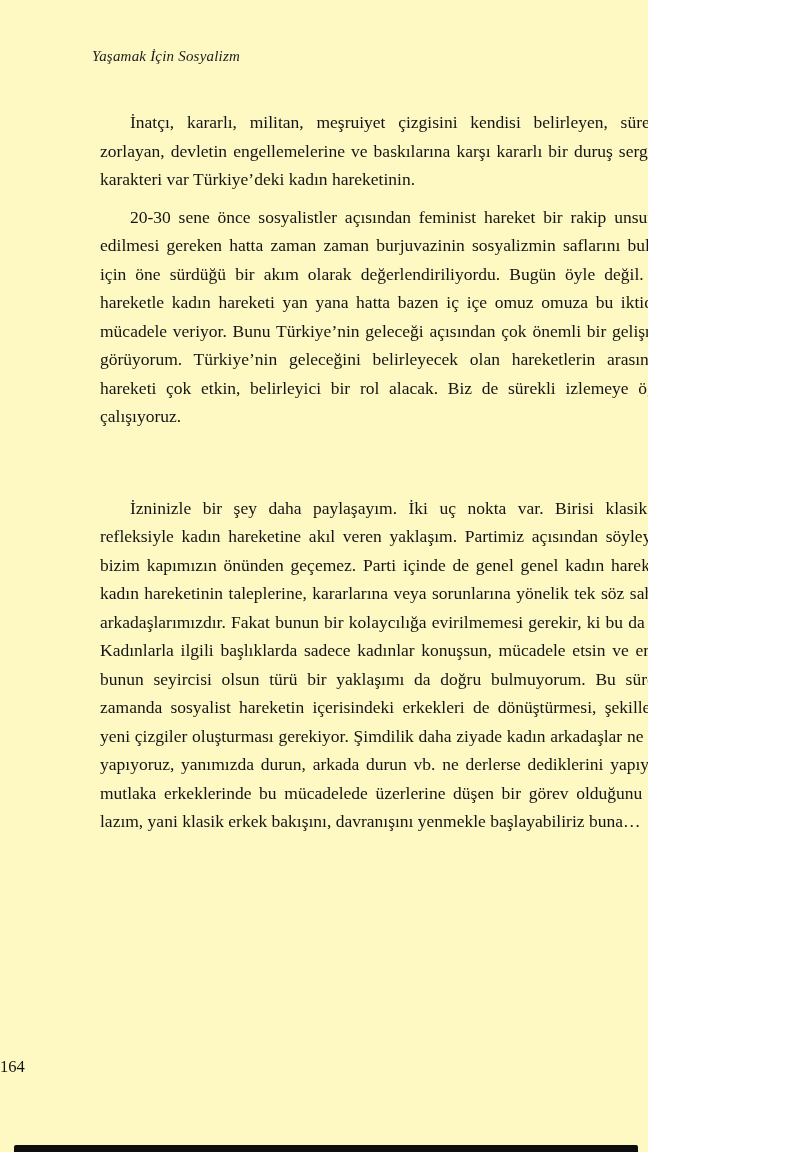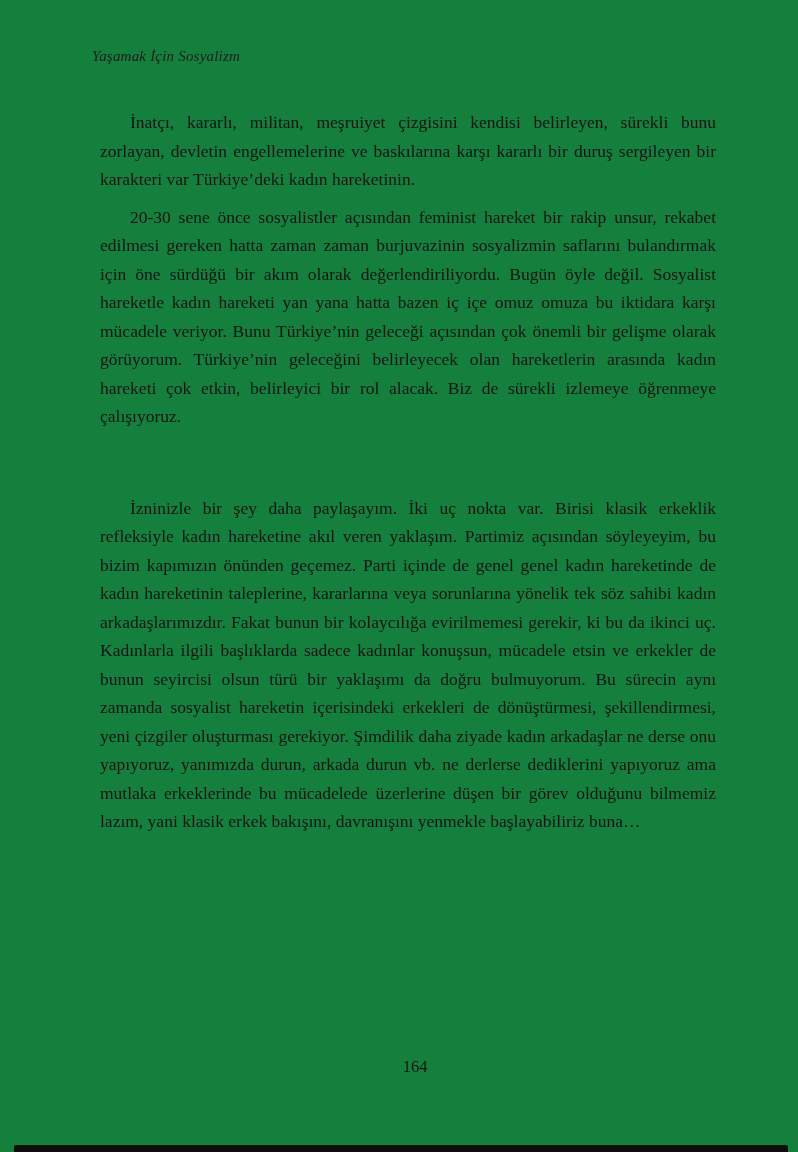--- a/index.html
+++ b/index.html
@@ -2,23 +2,23 @@
 <html><head>
 <meta charset="utf-8">
 <style>
   html, body {
     margin: 0;
     padding: 0;
     background: #ffffff;
   }
   .page {
     position: relative;
-    width: 798px;
+    width: 648px;
     height: 1152px;
-    background: #15803d;
+    background: #fef9c3;
     font-family: "Liberation Serif", "DejaVu Serif", serif;
     color: #1a1a1a;
     overflow: hidden;
     box-sizing: border-box;
   }
   .running-header {
     position: absolute;
     top: 48px;
     left: 92px;
     font-style: italic;
@@ -41,24 +41,23 @@
     color: #141414;
   }
   .text-block p.section-gap {
     margin-top: 63px;
   }
   .page-number {
     position: absolute;
     top: 1057px;
     left: 0;
     width: 100%;
-    text-align: center;
+    text-align: left;
     font-size: 16.5px;
     color: #141414;
-    padding-left: 16px;
   }
   .scan-edge {
     position: absolute;
     left: 14px;
     right: 10px;
     bottom: 0;
     height: 7px;
     background: #0d0d0d;
     border-radius: 2px 2px 0 0;
   }

